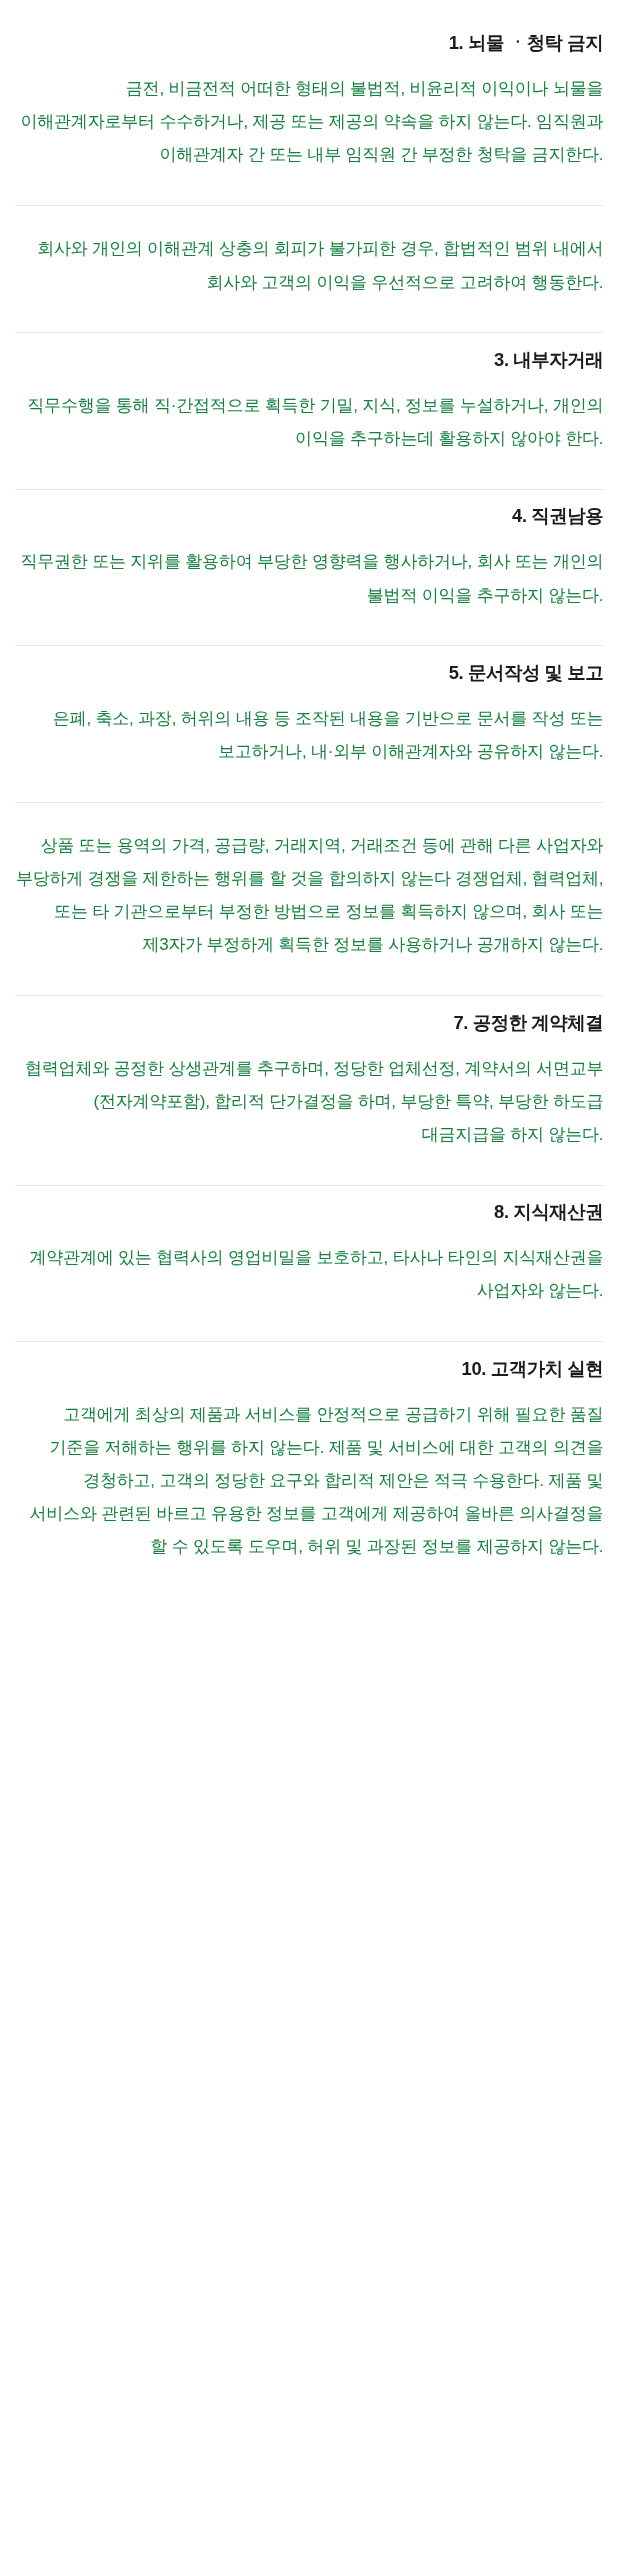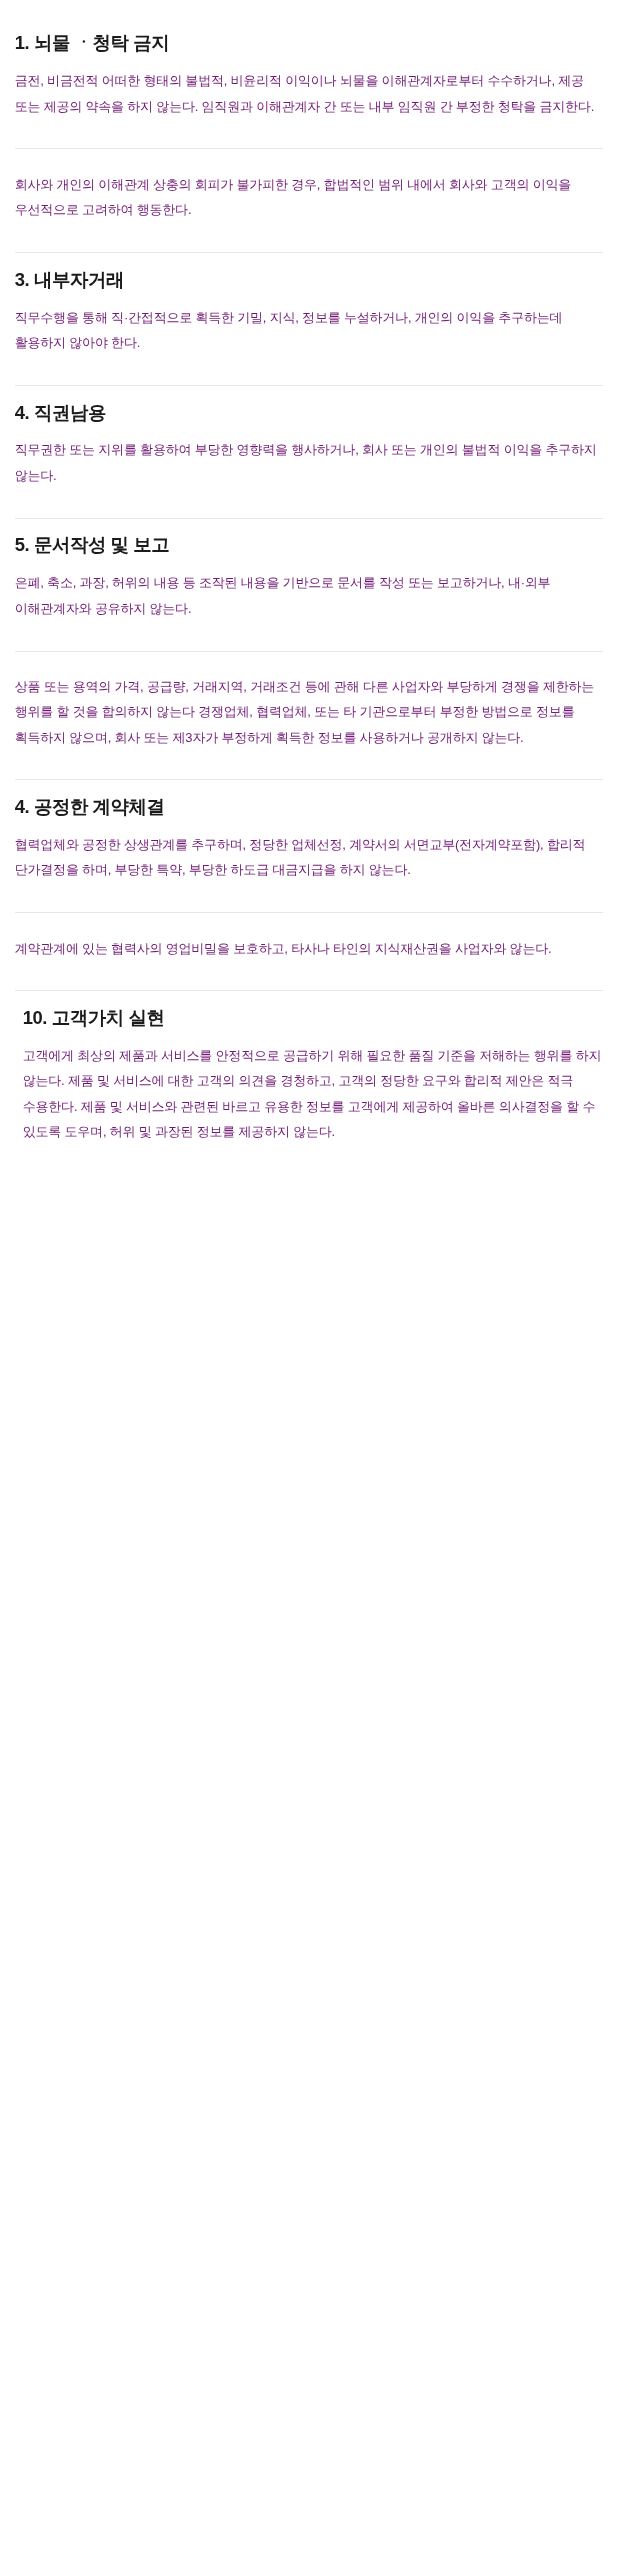--- a/index.html
+++ b/index.html
@@ -16,37 +16,38 @@
   }
   .page {
     width: 618px;
     min-height: 2576px;
     padding: 16.6px 14.7px 28px 14.7px;
     background: #ffffff;
   }
   .section {
     padding: 9.2px 0 16.6px 0;
     border-bottom: 0.9px solid #e6e6e6;
+    text-align: right;
   }
   .section:last-child {
     border-bottom: none;
     margin-left: 8px;
   }
   .section-title {
     font-size: 18.4px;
     font-weight: 700;
     letter-spacing: -0.4px;
     color: #1b1b1b;
     margin: 5.5px 0 13px 0;
     line-height: 1.3;
   }
   .section-body {
-    font-size: 13px;
+    font-size: 17px;
     line-height: 1.95;
-    color: #701a75;
+    color: #15803d;
     letter-spacing: -0.2px;
     white-space: pre-line;
     word-break: keep-all;
   }
 </style>
 </head>
 <body>
 
 <div class="page">
 
@@ -72,25 +73,26 @@
   <div class="section">
     <h2 class="section-title">5. 문서작성 및 보고</h2>
     <p class="section-body">은폐, 축소, 과장, 허위의 내용 등 조작된 내용을 기반으로 문서를 작성 또는 보고하거나, 내·외부 이해관계자와 공유하지 않는다.</p>
   </div>
 
   <div class="section">
     <p class="section-body">상품 또는 용역의 가격, 공급량, 거래지역, 거래조건 등에 관해 다른 사업자와 부당하게 경쟁을 제한하는 행위를 할 것을 합의하지 않는다 경쟁업체, 협력업체, 또는 타 기관으로부터 부정한 방법으로 정보를 획득하지 않으며, 회사 또는 제3자가 부정하게 획득한 정보를 사용하거나 공개하지 않는다.</p>
   </div>
 
   <div class="section">
-    <h2 class="section-title">4. 공정한 계약체결</h2>
+    <h2 class="section-title">7. 공정한 계약체결</h2>
     <p class="section-body">협력업체와 공정한 상생관계를 추구하며, 정당한 업체선정, 계약서의 서면교부(전자계약포함), 합리적 단가결정을 하며, 부당한 특약, 부당한 하도급 대금지급을 하지 않는다.</p>
   </div>
 
   <div class="section">
+    <h2 class="section-title">8. 지식재산권</h2>
     <p class="section-body">계약관계에 있는 협력사의 영업비밀을 보호하고, 타사나 타인의 지식재산권을 사업자와 않는다.</p>
   </div>
 
 
   <div class="section">
     <h2 class="section-title">10. 고객가치 실현</h2>
     <p class="section-body">고객에게 최상의 제품과 서비스를 안정적으로 공급하기 위해 필요한 품질 기준을 저해하는 행위를 하지 않는다. 제품 및 서비스에 대한 고객의 의견을 경청하고, 고객의 정당한 요구와 합리적 제안은 적극 수용한다. 제품 및 서비스와 관련된 바르고 유용한 정보를 고객에게 제공하여 올바른 의사결정을 할 수 있도록 도우며, 허위 및 과장된 정보를 제공하지 않는다.</p>
   </div>
 
 </div>

